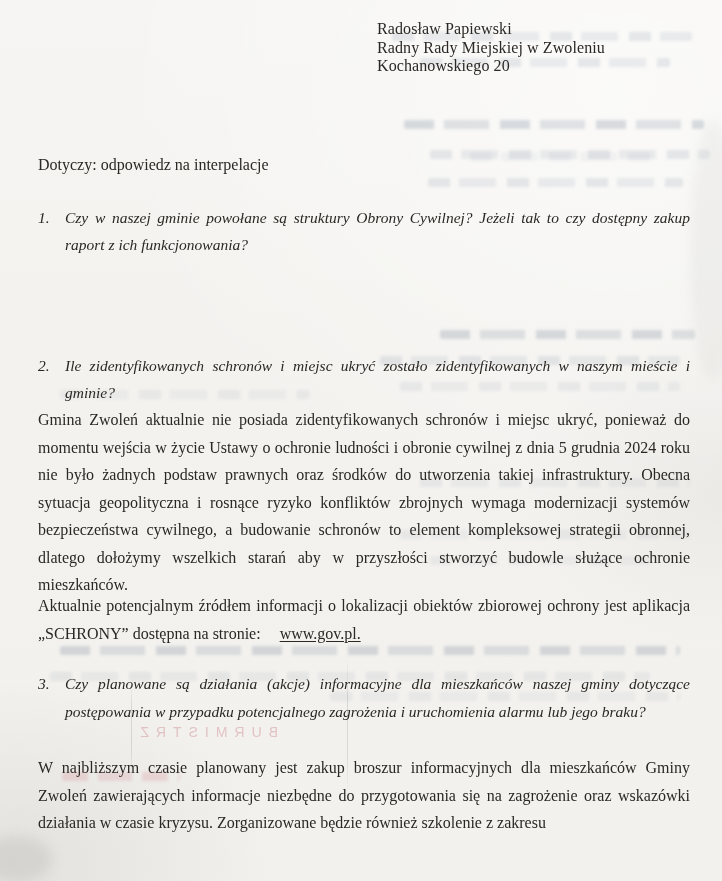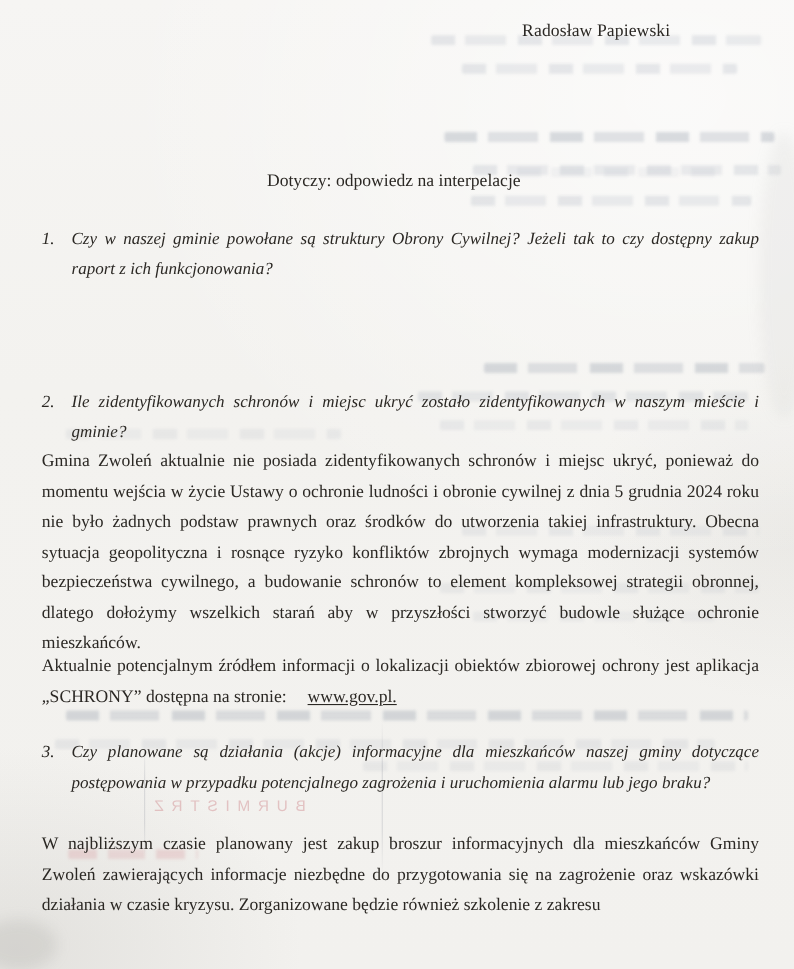--- a/index.html
+++ b/index.html
@@ -14,21 +14,21 @@
       radial-gradient(130% 90% at 85% 10%, rgba(255,255,255,0.55) 0%, rgba(255,255,255,0) 55%),
       radial-gradient(60% 35% at 2% 98%, rgba(190,188,183,0.30) 0%, rgba(190,188,183,0) 60%),
       radial-gradient(40% 25% at 100% 55%, rgba(205,203,198,0.22) 0%, rgba(205,203,198,0) 70%),
       linear-gradient(180deg, #f6f5f3 0%, #f3f2ef 40%, #f2f1ee 100%);
     font-family: "Liberation Serif", "DejaVu Serif", serif;
     color: #2b2824;
     -webkit-font-smoothing: antialiased;
   }
 
   
-  .abs { position: absolute; text-align: center; }
+  .abs { position: absolute; }
 
   .recipient {
     left: 377px; top: 20px; width: 330px;
     font-size: 16px; line-height: 18.5px;
     letter-spacing: 0.1px;
   }
   .subject {
     left: 38px; top: 156px; width: 640px;
     font-size: 16px;
   }
@@ -135,20 +135,22 @@
 
   <div class="stamp-bleed">BURMISTRZ</div>
 
   <div class="fold f1"></div>
   <div class="fold f2"></div>
   <div class="smudge s1"></div>
   <div class="smudge s2"></div>
 
   <div class="abs recipient">
     <div>Radosław Papiewski</div>
+    <div>Radny Rady Miejskiej w Zwoleniu</div>
+    <div>Kochanowskiego 20</div>
   </div>
 
   <div class="abs subject">Dotyczy: odpowiedz na interpelacje</div>
 
   <div class="abs question q1">
     <span class="qnum">1.</span>
     <span class="qtext">Czy w naszej gminie powołane są struktury Obrony Cywilnej? Jeżeli tak to czy dostępny zakup raport z ich funkcjonowania?</span>
   </div>
 
   <div class="abs question q2">

